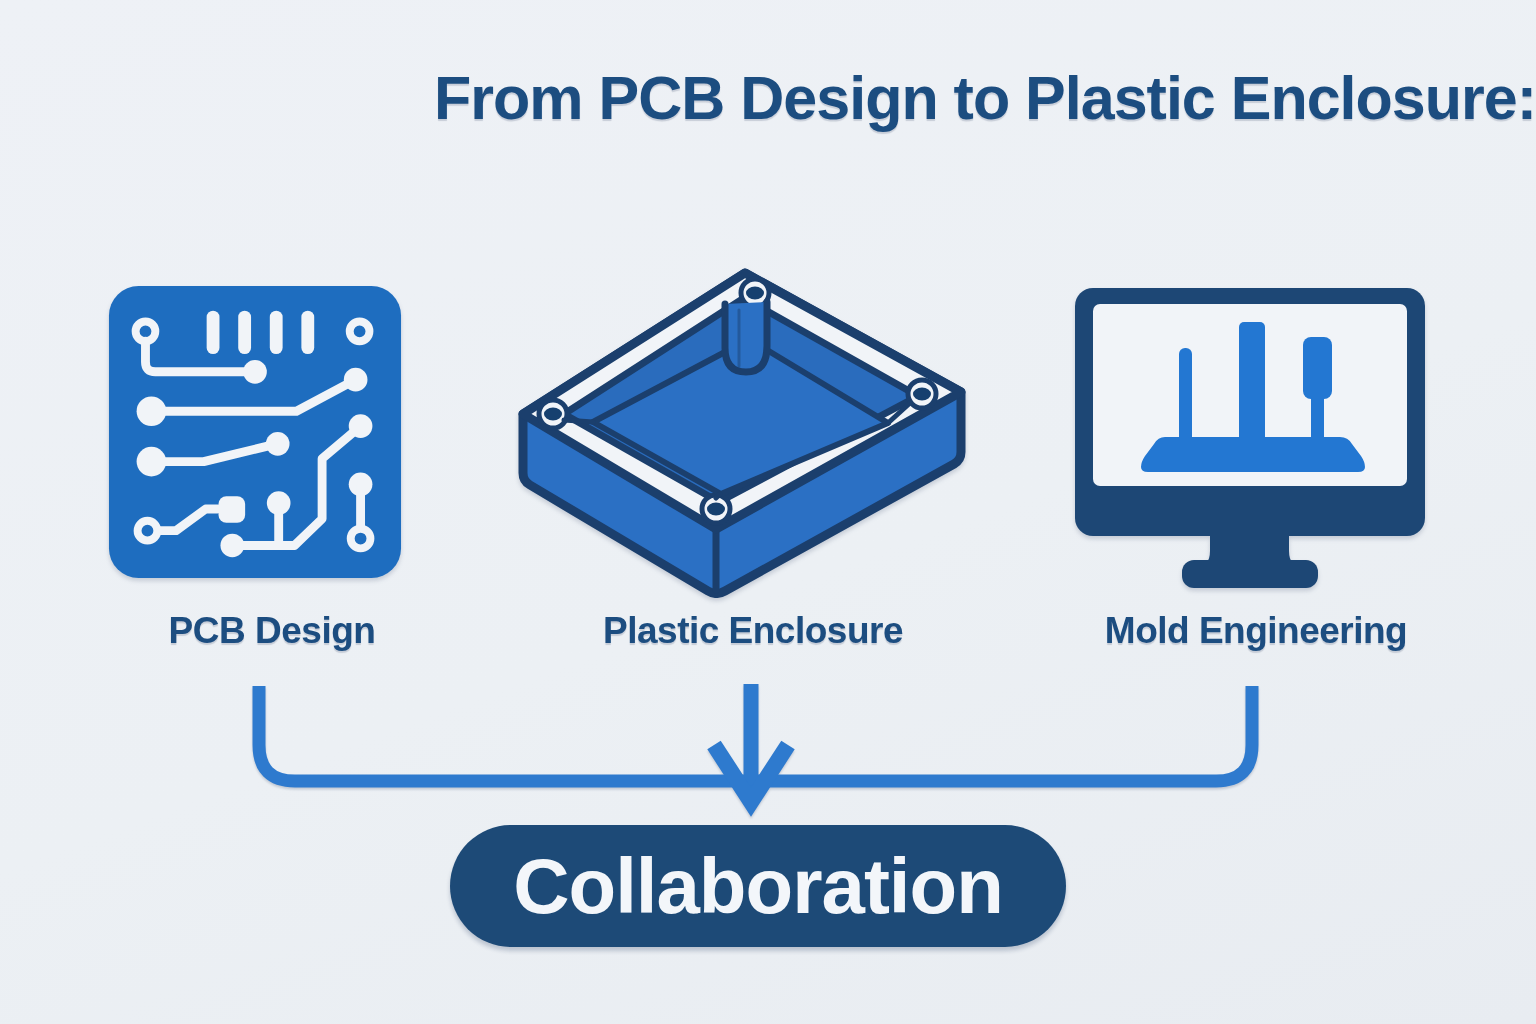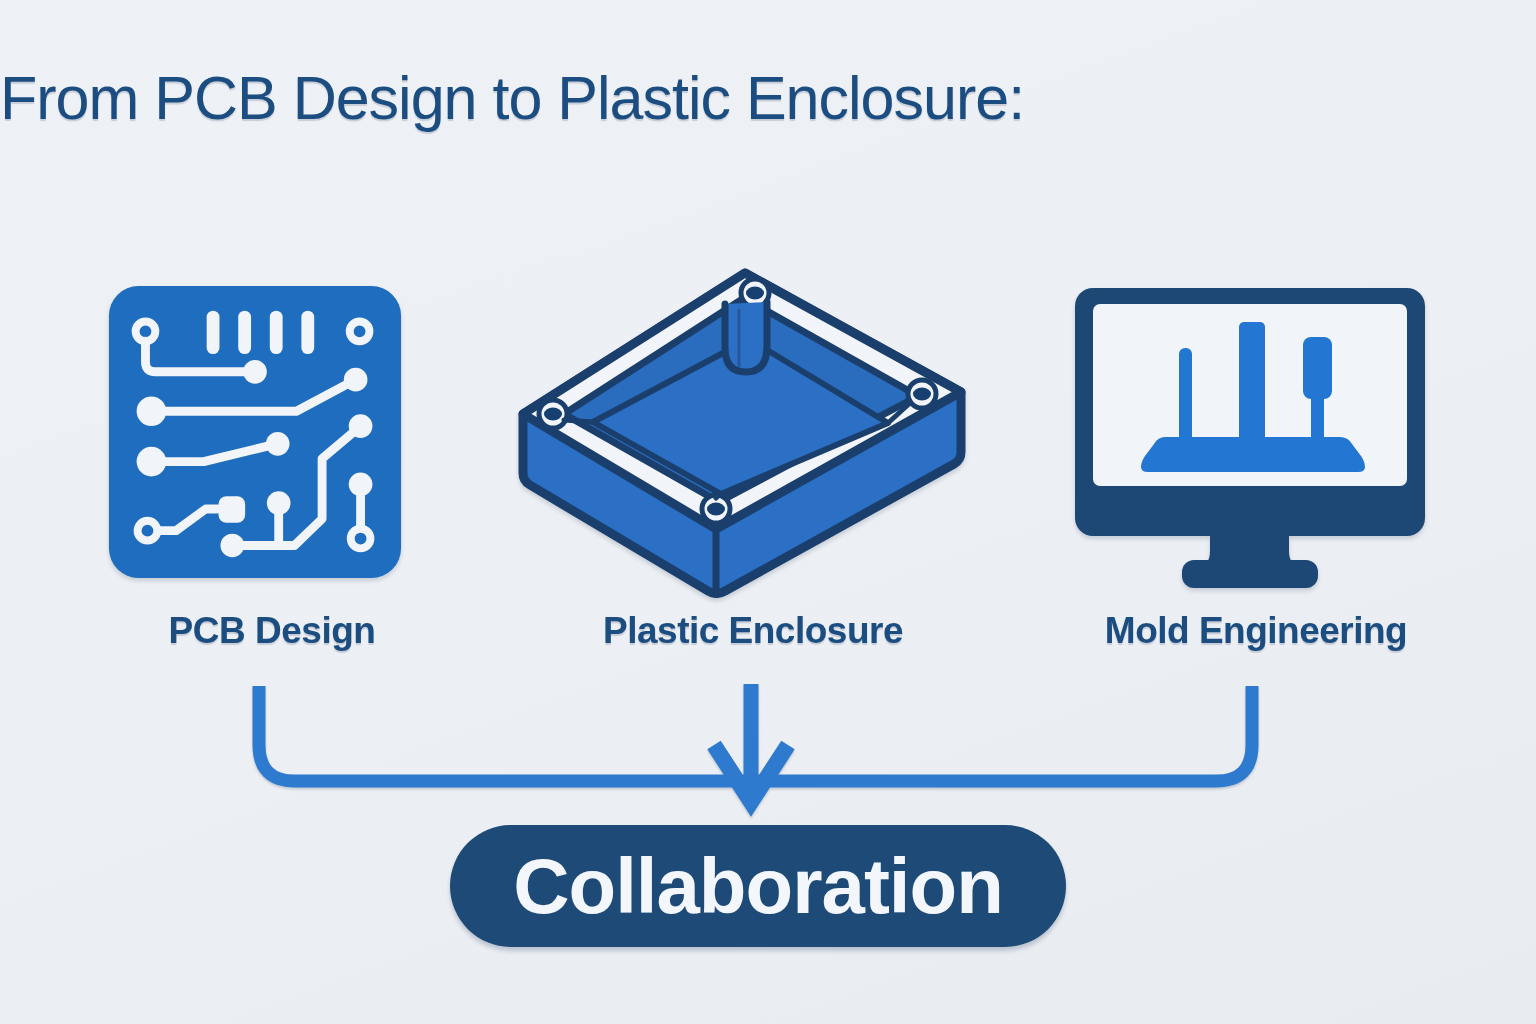--- a/index.html
+++ b/index.html
@@ -2,22 +2,22 @@
 <html><head>
 <meta charset="utf-8">
 <style>
   html,body{margin:0;padding:0;background:#e7ebf0;}
   .canvas{
     position:relative;width:1536px;height:1024px;overflow:hidden;
     background:linear-gradient(160deg,#eef1f6 0%,#ecf0f4 55%,#e8ecf1 100%);
     font-family:"Liberation Sans",sans-serif;
   }
   .title{
-    position:absolute;left:0;right:0;top:60px;text-align:left;
-    color:#1c4d80;font-weight:normal;font-size:61px;line-height:77px;
+    position:absolute;left:0;right:0;top:60px;text-align:right;
+    color:#1c4d80;font-weight:bold;font-size:61px;line-height:77px;
     letter-spacing:-1px;text-shadow:0 2px 1px rgba(25,45,85,.18);
   }
   .stage-icon{position:absolute;filter:drop-shadow(0 3px 2px rgba(25,45,85,.18));}
   .icon-pcb{left:107px;top:284px;width:296px;height:296px;}
   .icon-enclosure{left:498px;top:262px;width:470px;height:345px;}
   .icon-monitor{left:1072px;top:285px;width:360px;height:305px;}
   .stage-label{
     position:absolute;top:610px;transform:translateX(-50%);white-space:nowrap;
     color:#1c4d80;font-weight:bold;font-size:37px;letter-spacing:-0.5px;
     text-shadow:0 2px 1px rgba(25,45,85,.18);

